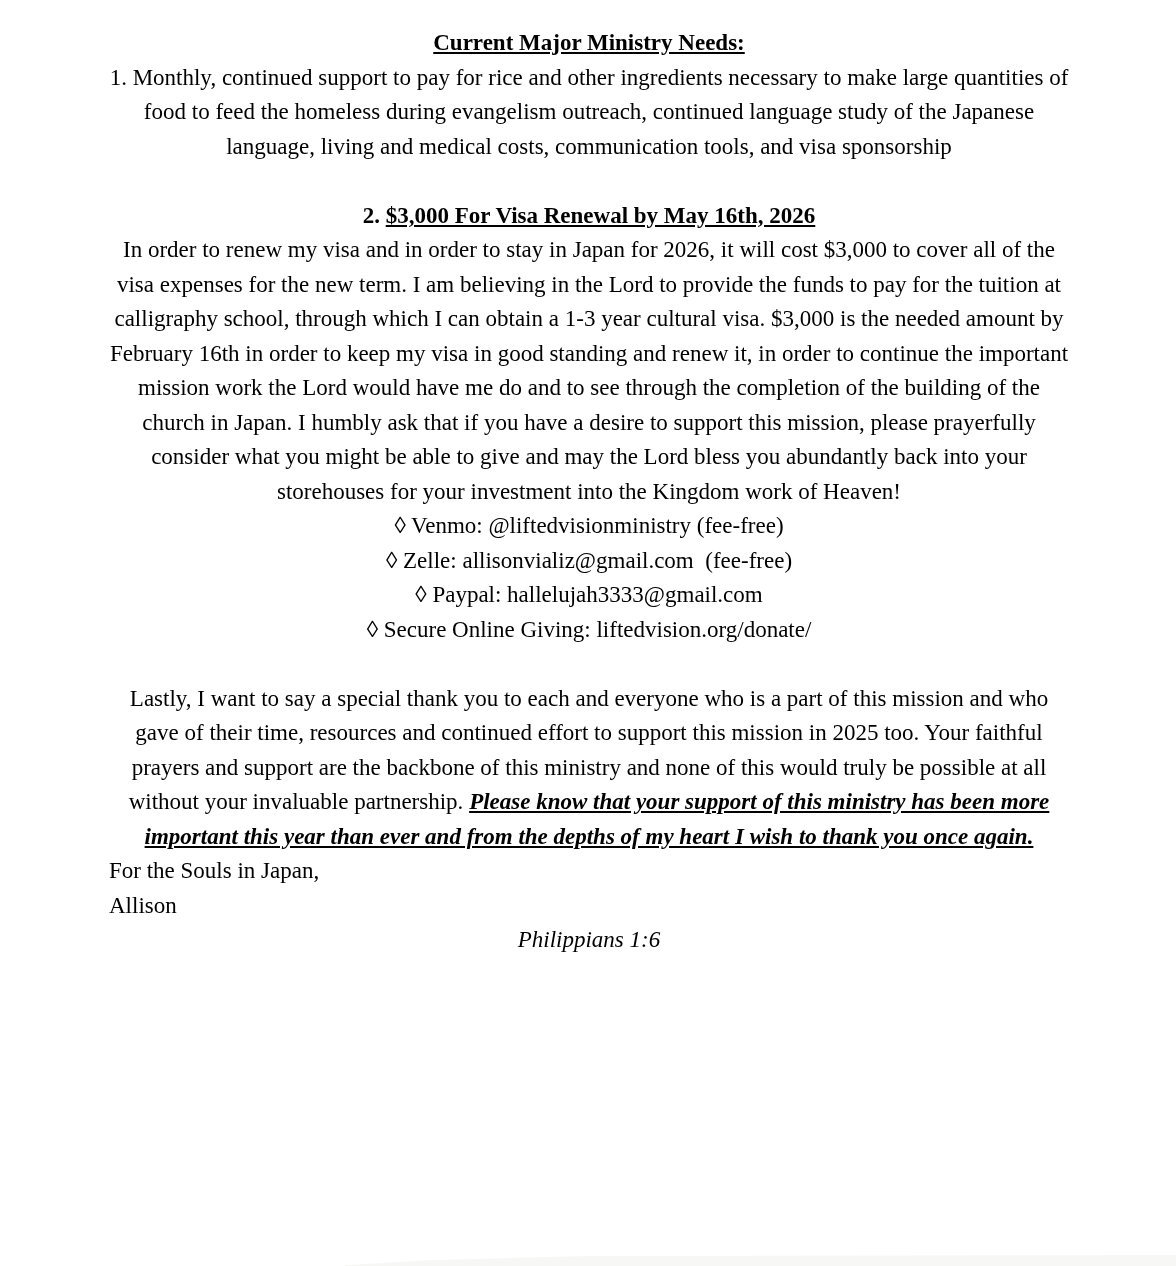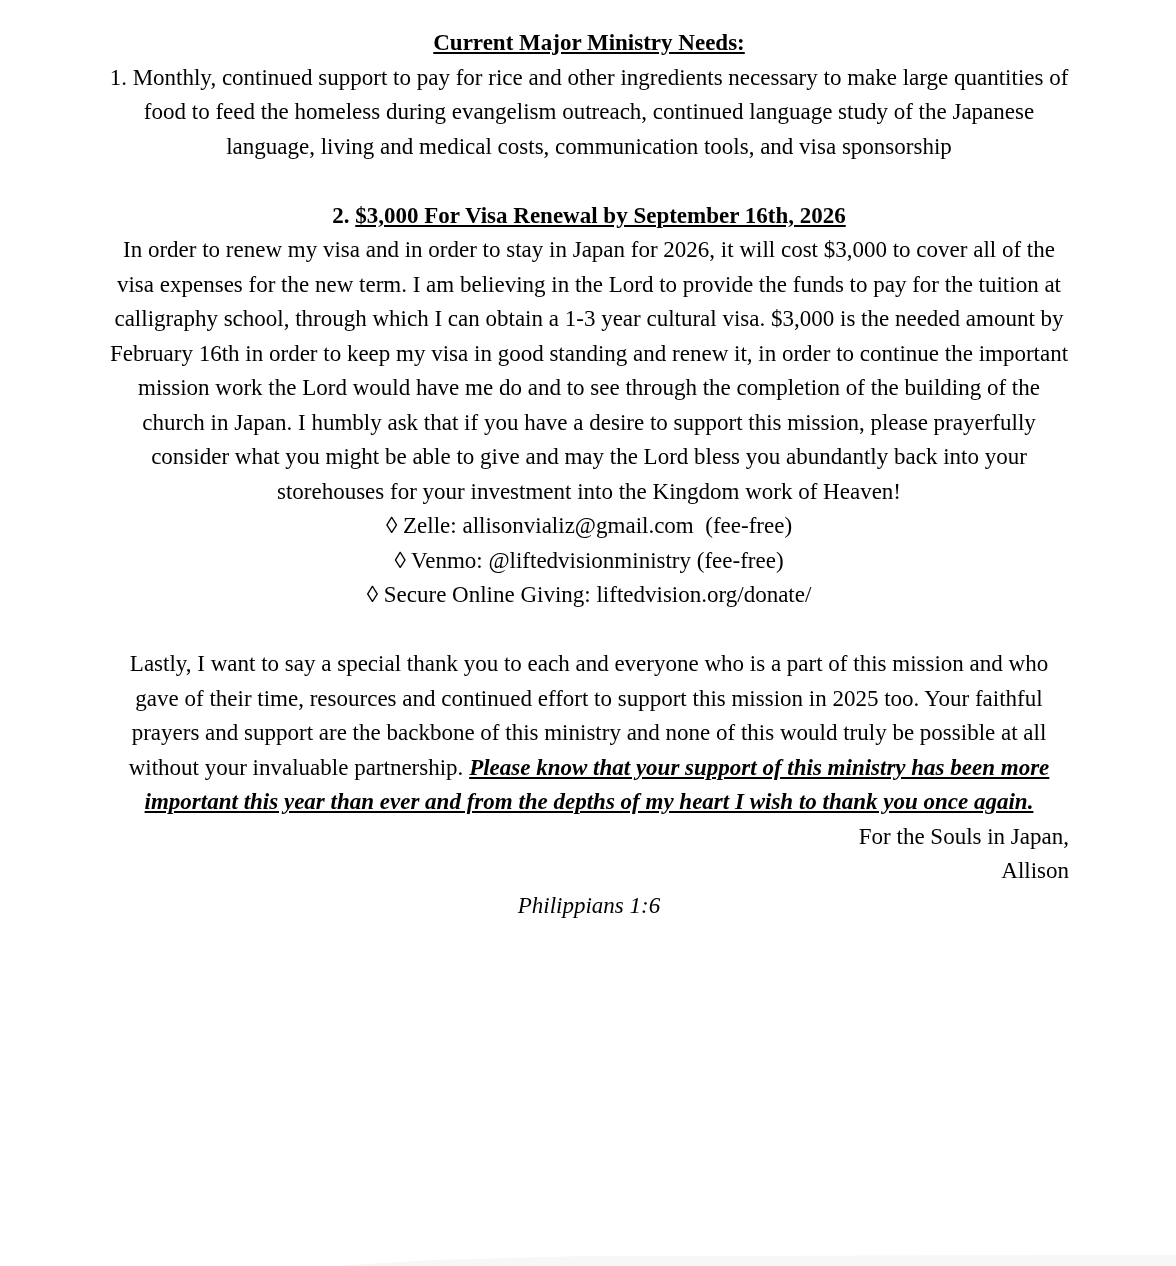--- a/index.html
+++ b/index.html
@@ -24,21 +24,21 @@
     line-height: 34.5px;
     text-align: center;
   }
   .para { margin: 0; }
   .gap  { margin-top: 34.5px; }   
   .heading-bold { font-weight: bold; }
   .underlined   { text-decoration: underline; }
   .bold         { font-weight: normal; }
   .give-line    { white-space: pre-wrap; }  
   .emphasis-bolditalic { font-weight: bold; font-style: italic; text-decoration: underline; }
-  .signoff { text-align: right; }
+  .signoff { text-align: left; }
   .scripture { font-style: italic; }
   .scripture .open-quote { font-weight: bold; }
   .bottom-strip {
     position: absolute;
     left: 345px;
     right: 0;
     bottom: 0;
     height: 13px;
     background: #f7f7f6;
     clip-path: polygon(0% 95%, 10% 55%, 28% 25%, 100% 15%, 100% 100%, 0% 100%);
@@ -47,28 +47,29 @@
 </head>
 <body>
 
 <div class="page">
 
   <div class="para heading-bold underlined">Current Major Ministry Needs:</div>
 
   <p class="para">1. Monthly, continued support to pay for rice and other ingredients necessary to make large quantities of food to feed the homeless during evangelism outreach, continued language study of the Japanese language, living and medical costs, communication tools, and visa sponsorship</p>
 
   <div class="para gap heading-bold">
-    <span>2. </span><span class="underlined">$3,000 For Visa Renewal by September 16th, 2026</span>
+    <span>2. </span><span class="underlined">$3,000 For Visa Renewal by May 16th, 2026</span>
   </div>
 
   <p class="para bold">In order to renew my visa and in order to stay in Japan for 2026, it will cost $3,000 to cover all of the visa expenses for the new term. I am believing in the Lord to provide the funds to pay for the tuition at calligraphy school, through which I can obtain a 1-3 year cultural visa. $3,000 is the needed amount by February 16th in order to keep my visa in good standing and renew it, in order to continue the important mission work the Lord would have me do and to see through the completion of the building of the church in Japan. I humbly ask that if you have a desire to support this mission, please prayerfully consider what you might be able to give and may the Lord bless you abundantly back into your storehouses for your investment into the Kingdom work of Heaven!</p>
 
 
+  <div class="para give-line">◊ Venmo: @liftedvisionministry (fee-free)</div>
   <div class="para give-line">◊ Zelle: allisonvializ@gmail.com  (fee-free)</div>
-  <div class="para give-line">◊ Venmo: @liftedvisionministry (fee-free)</div>
+  <div class="para give-line">◊ Paypal: hallelujah3333@gmail.com</div>
   <div class="para give-line">◊ Secure Online Giving: liftedvision.org/donate/</div>
 
   <p class="para gap">
     <span>Lastly, I want to say a special thank you to each and everyone who is a part of this mission and who gave of their time, resources and continued effort to support this mission in 2025 too. Your faithful prayers and support are the backbone of this ministry and none of this would truly be possible at all without your invaluable partnership. </span><span class="emphasis-bolditalic">Please know that your support of this ministry has been more important this year than ever and from the depths of my heart I wish to thank you once again.</span>
   </p>
 
   <div class="para signoff">For the Souls in Japan,</div>
   <div class="para signoff">Allison</div>
 
   <div class="para scripture">Philippians 1:6</div>

